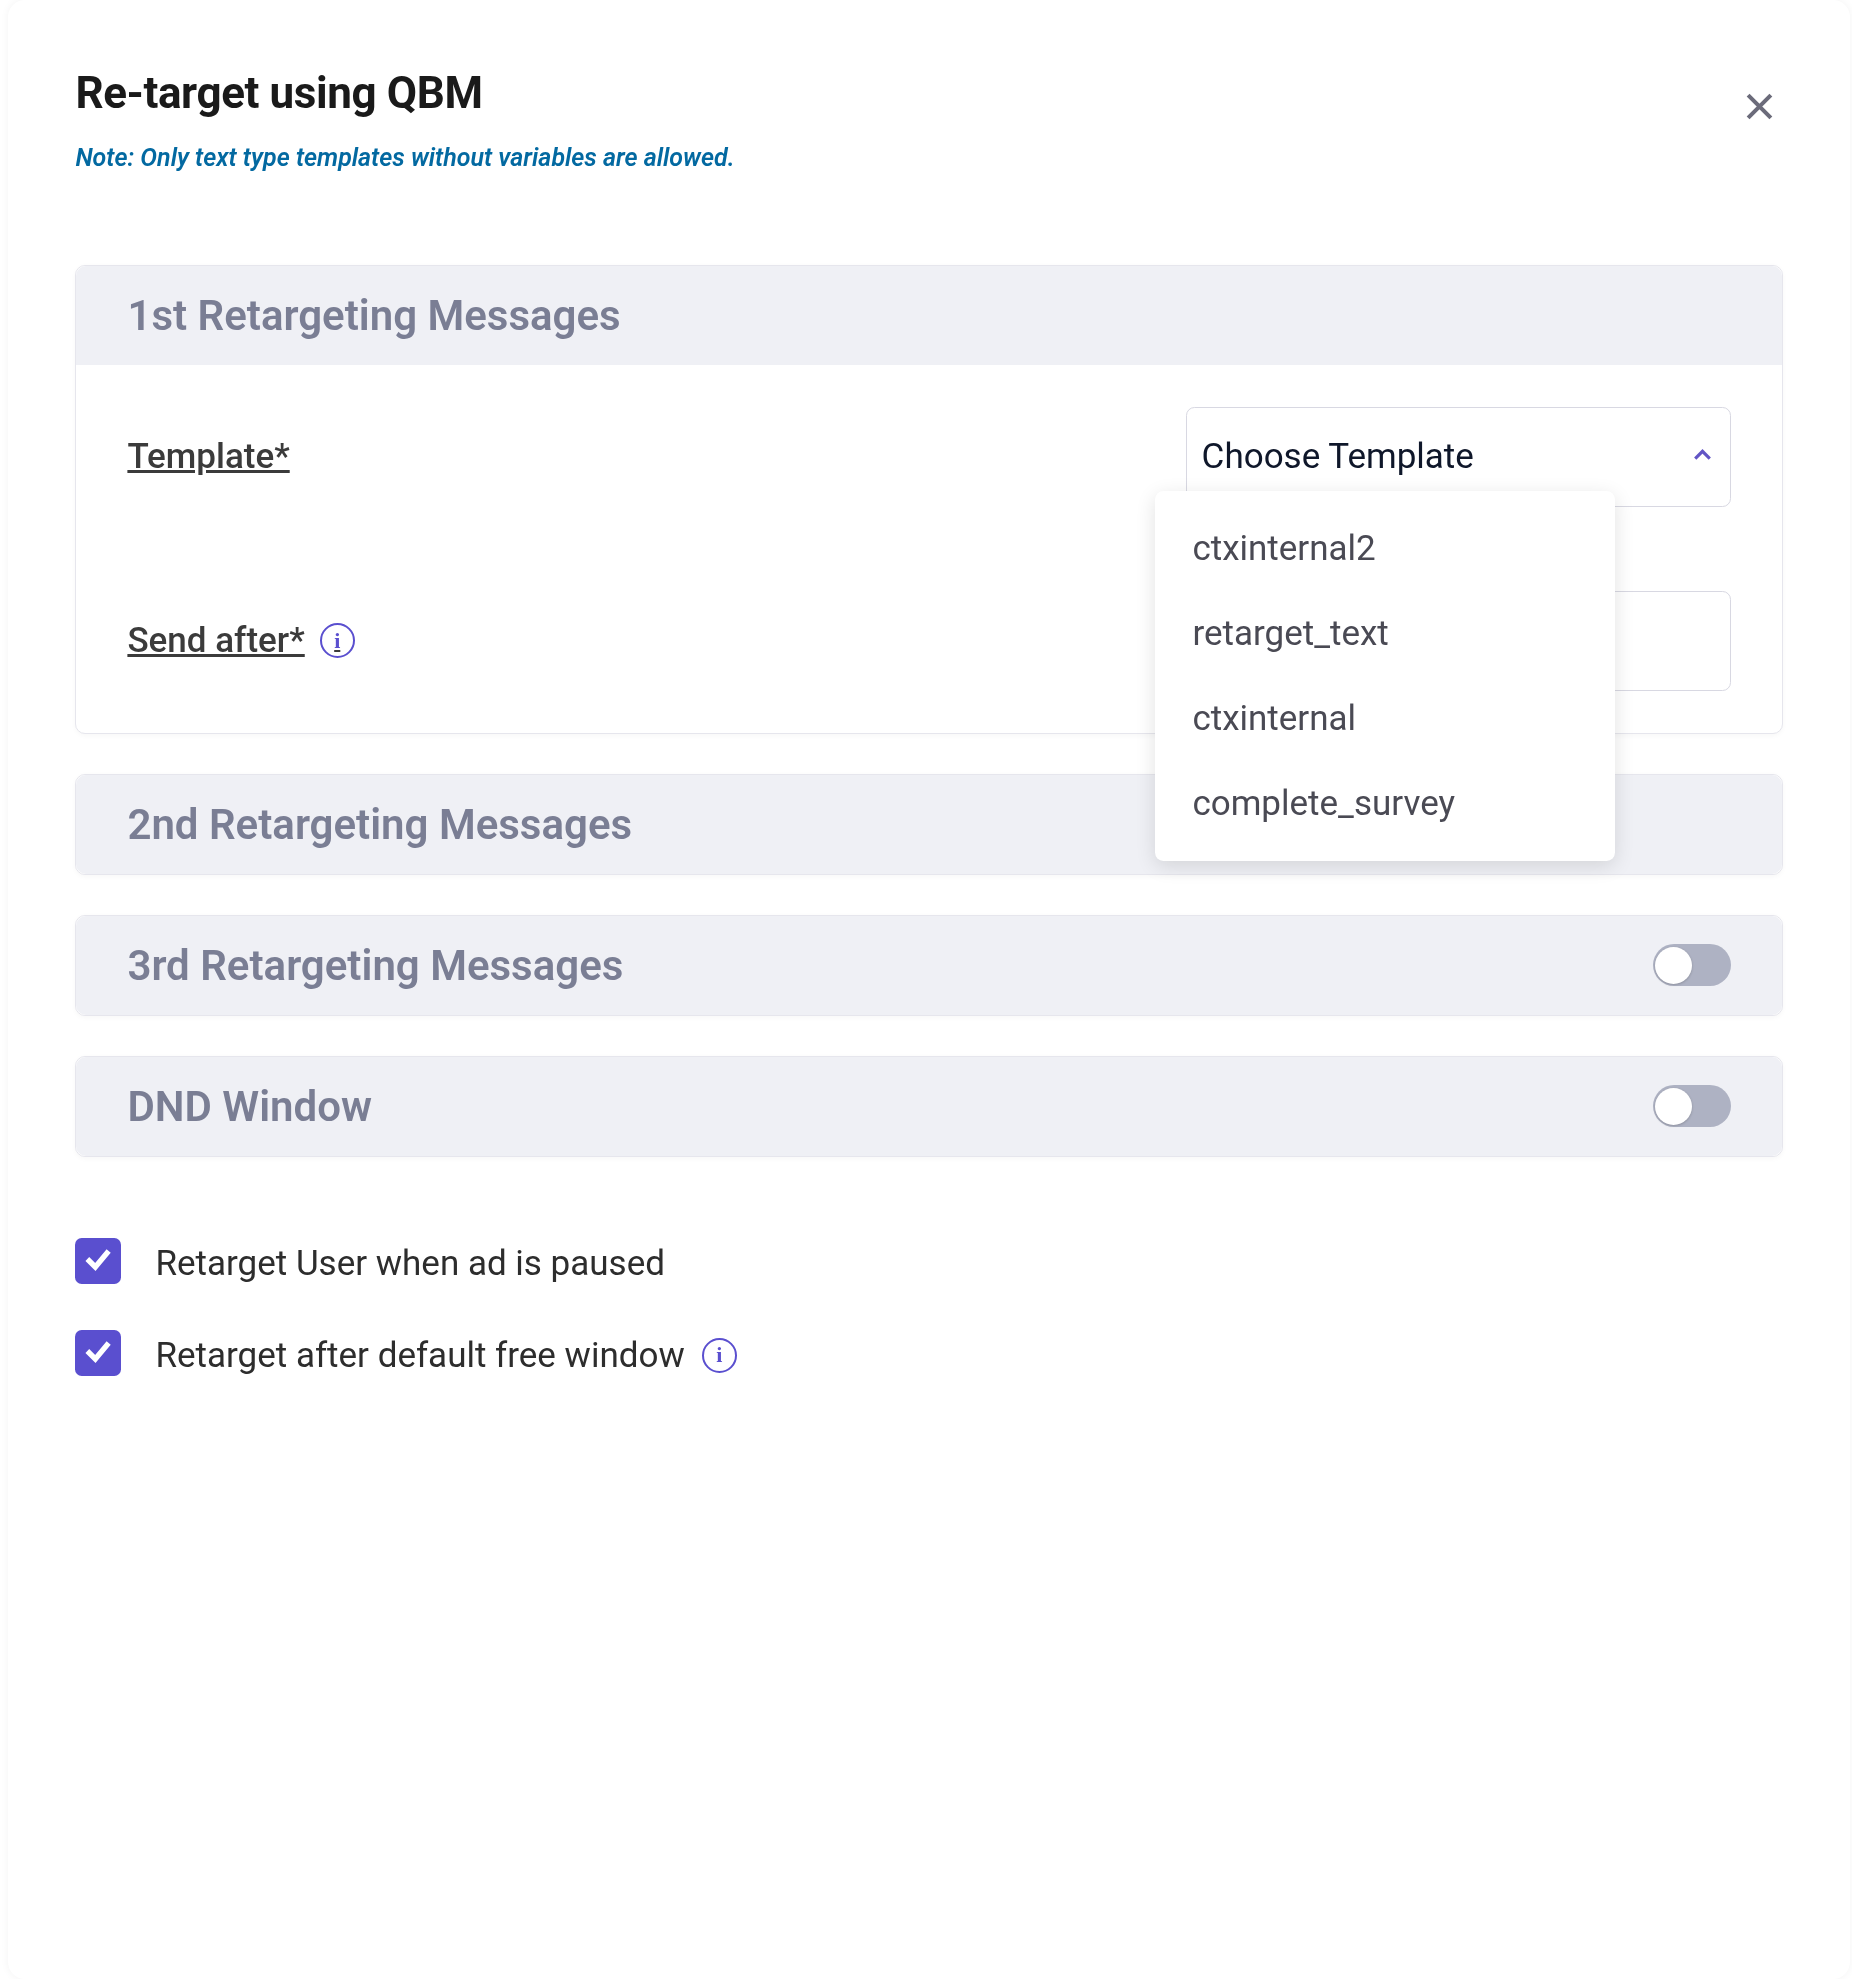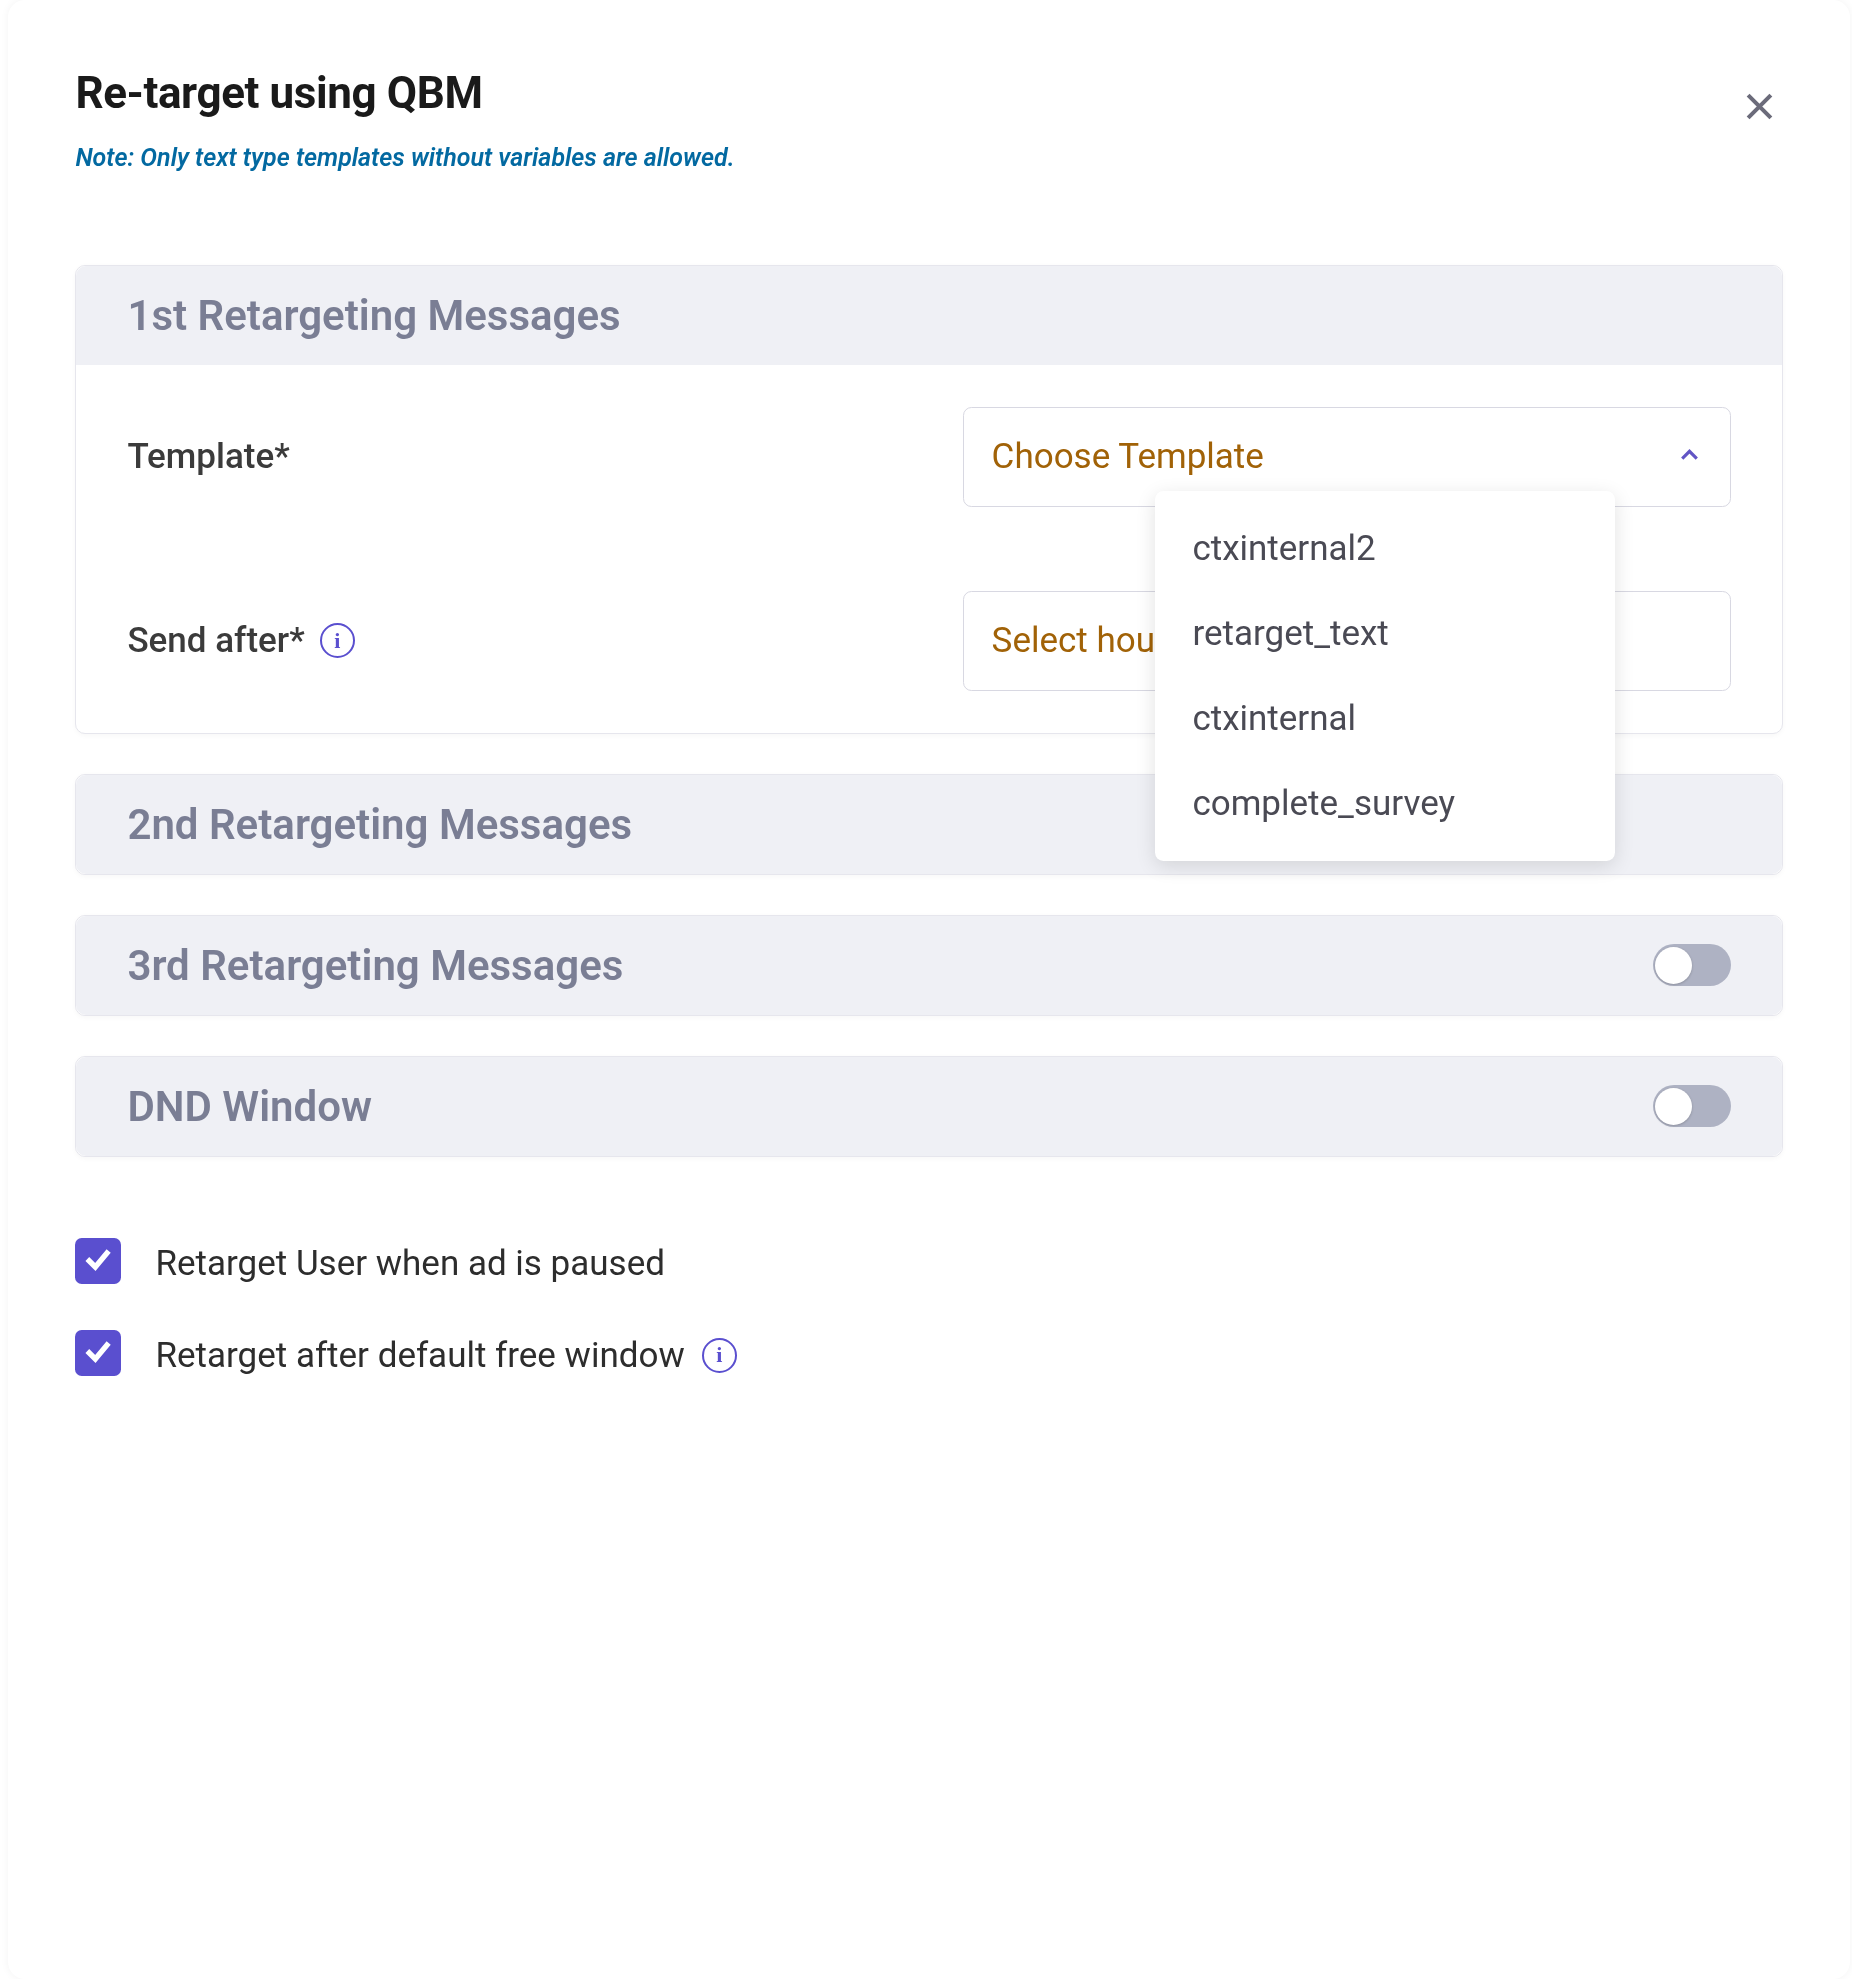--- a/index.html
+++ b/index.html
@@ -95,34 +95,35 @@
       position: relative;
     }
     .form-label {
       font-size: 35px;
       font-weight: 500;
       color: #3b3b3b;
       flex: 1;
       display: flex;
       align-items: center;
       gap: 15px;
+      text-decoration: underline;
     }
     .select-field {
-      width: 768px;
+      width: 545px;
       height: 100px;
       border: 1.7px solid #d8d8e2;
       border-radius: 8.4px;
       background: #fff;
-      padding: 0 28px;
+      padding: 0 15px;
       display: flex;
       align-items: center;
       justify-content: space-between;
       cursor: pointer;
       font-size: 35px;
-      color: #a16207;
+      color: #0f172a;
     }
     .select-field .chev {
       color: #6255c5;
     }
     .dropdown-list {
       position: absolute;
       top: 126px;
       left: 1079px;
       width: 460px;
       background: #fff;

